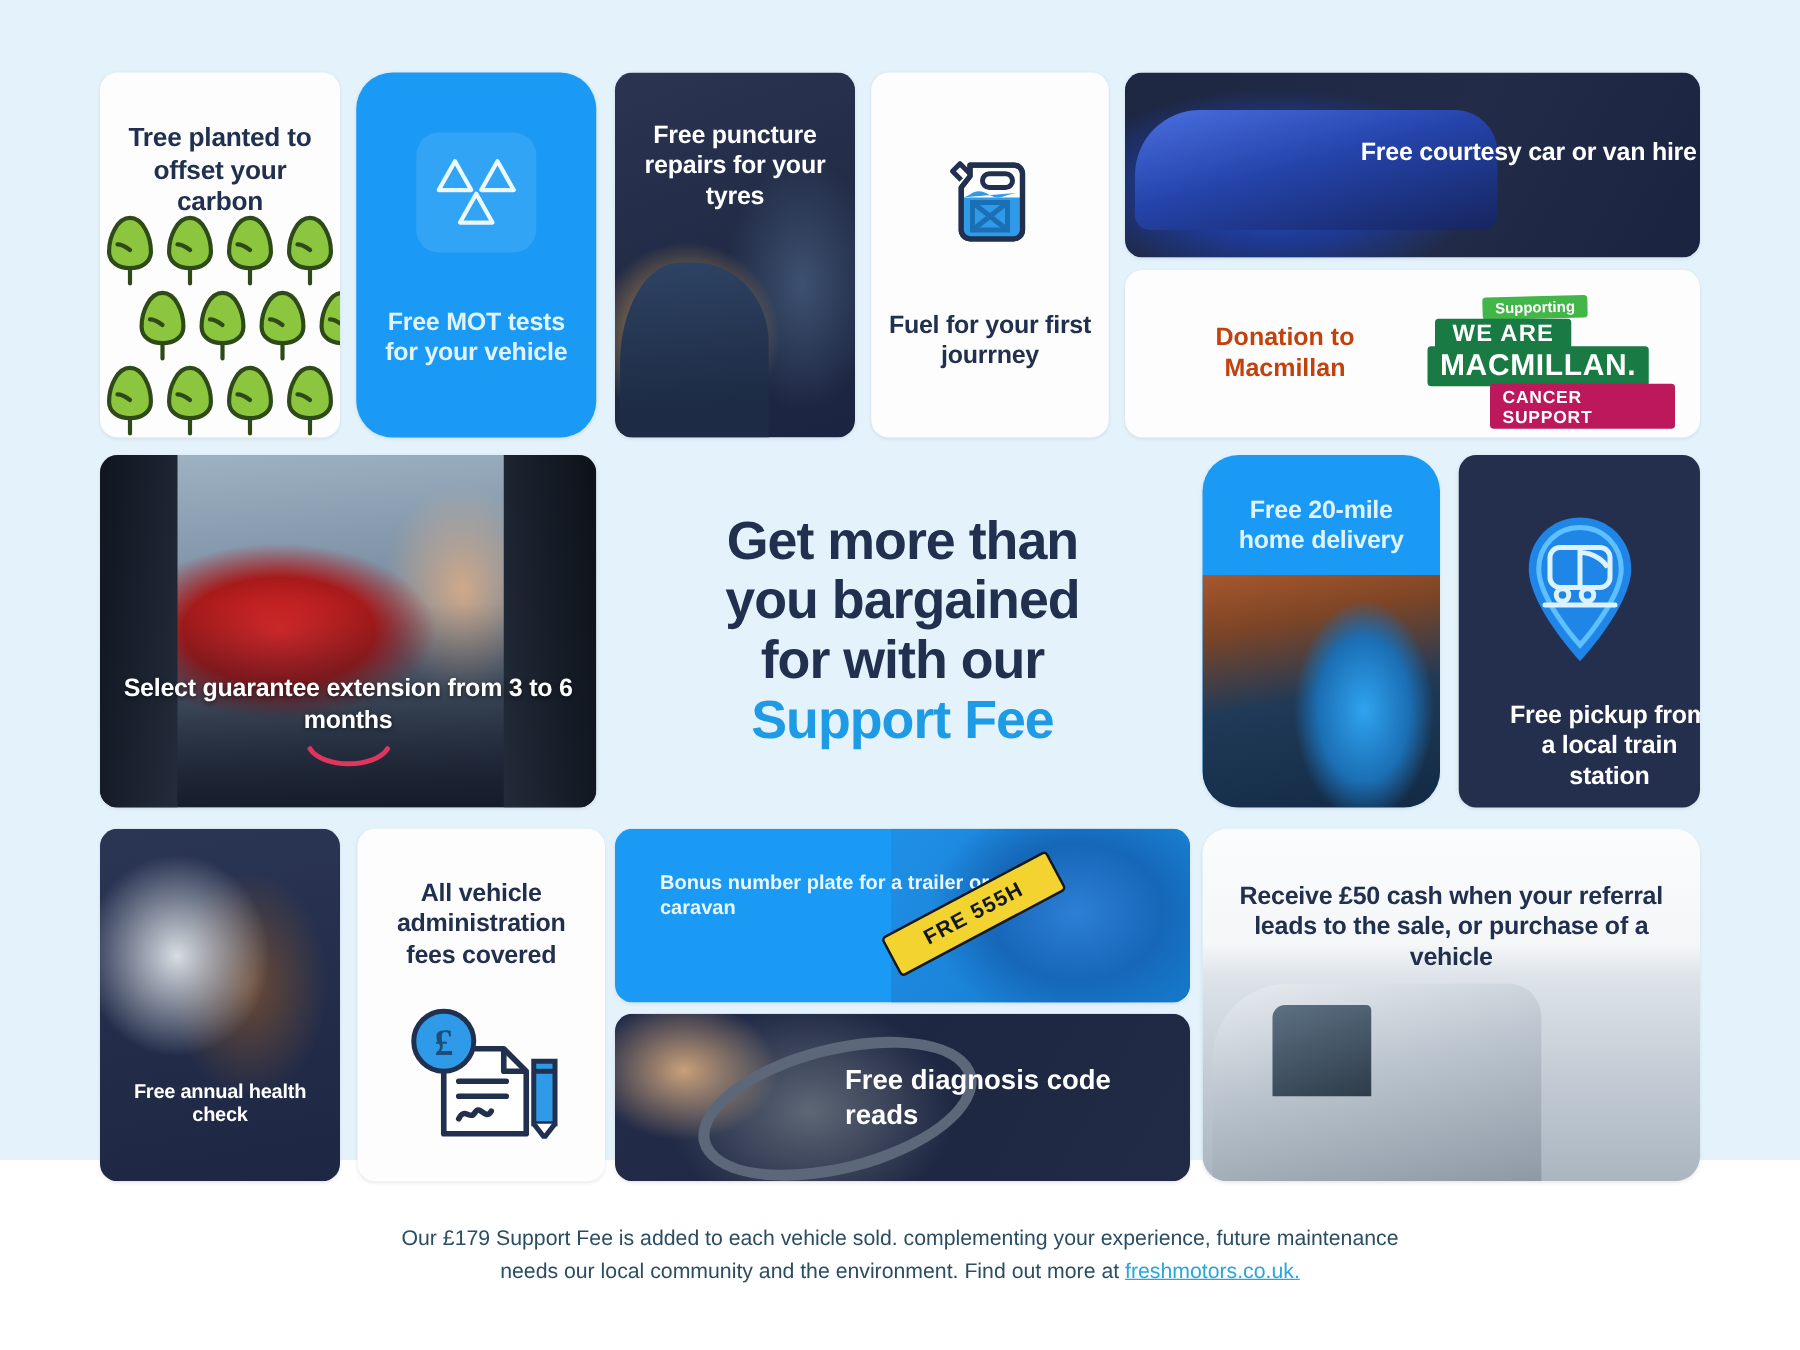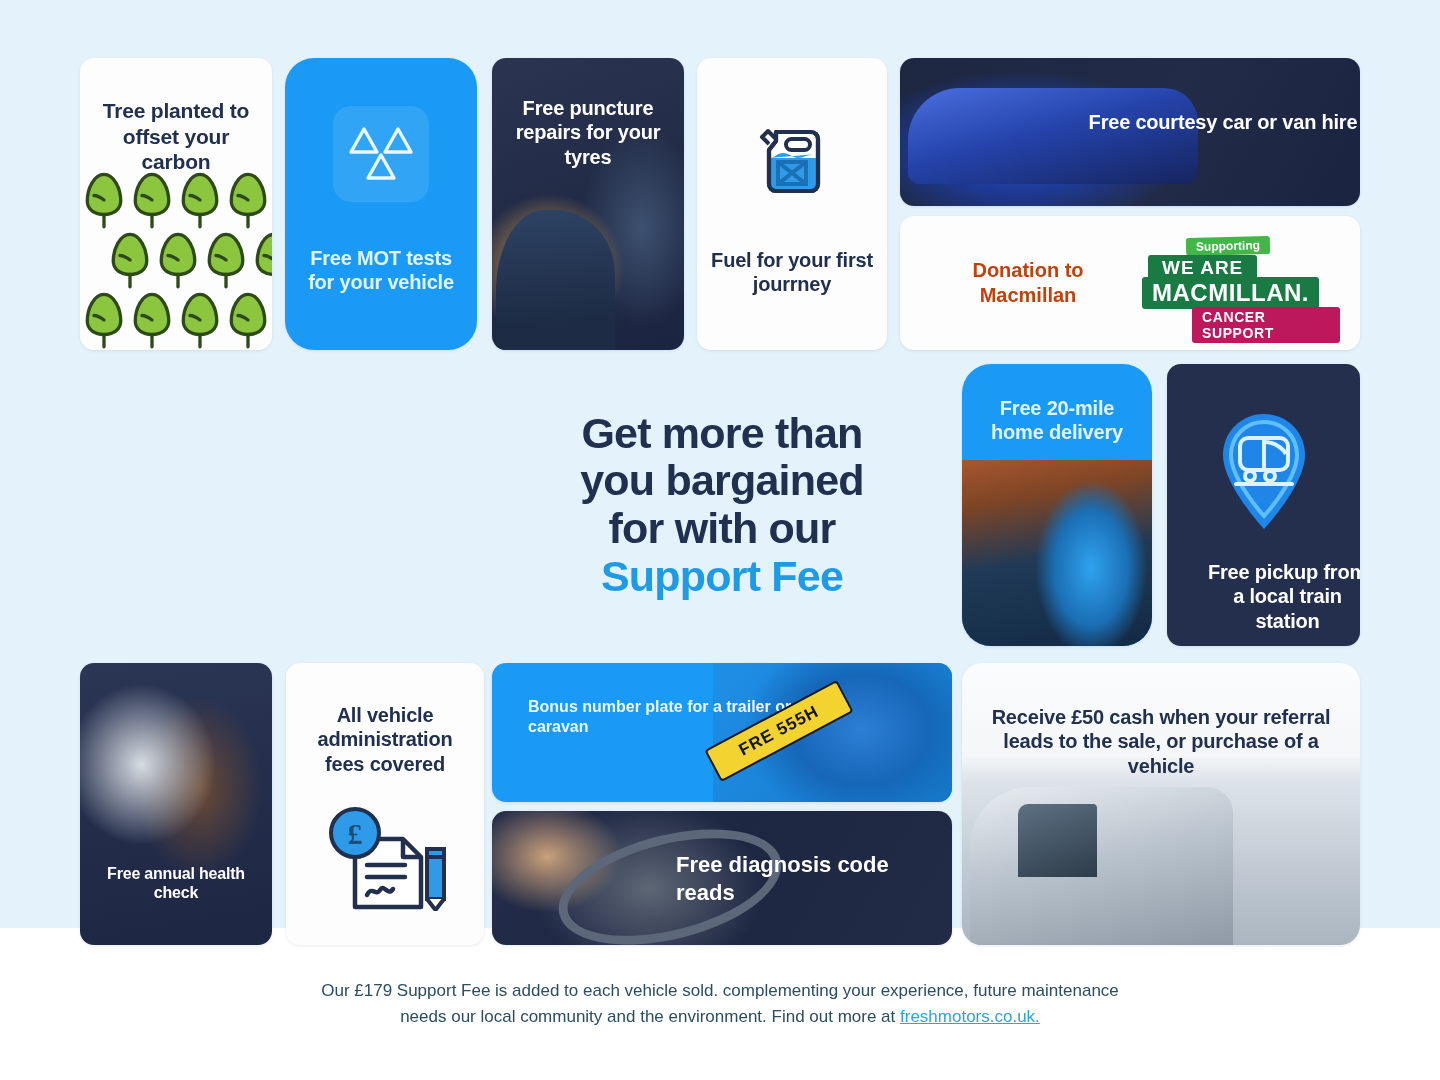--- a/index.html
+++ b/index.html
@@ -335,20 +335,27 @@
   <div class="card c-white" id="card-macmillan" style="left:900px; top:216px; width:460px; height:134px;">
     <div class="mm-label">Donation to Macmillan</div>
     <div id="mm-logo">
       <div style="position:absolute;left:46px;top:2px;background:#43b649;color:#fff;font-size:12px;font-weight:700;padding:2px 10px;border-radius:3px;transform:rotate(-1.5deg);">Supporting</div>
       <div style="position:absolute;left:8px;top:20px;background:#1a7a43;color:#fff;font-size:19px;font-weight:700;letter-spacing:1px;padding:2px 14px 1px;border-radius:3px;">WE ARE</div>
       <div style="position:absolute;left:2px;top:42px;background:#1a7a43;color:#fff;font-size:24px;font-weight:700;letter-spacing:0.5px;padding:2px 10px 2px;border-radius:3px;">MACMILLAN.</div>
       <div style="position:absolute;left:6px;top:72px;background:#be185d;color:#fff;font-size:14px;font-weight:700;letter-spacing:0.6px;padding:2px 10px;border-radius:3px;margin-left:46px;">CANCER SUPPORT</div>
     </div>
   </div>
 
+  <div class="card" id="card-guarantee" style="left:80px; top:364px; width:397px; height:282px;">
+    <div class="photo ph-guarantee"></div>
+    <div class="ctext t-white">Select guarantee extension from 3 to 6 months</div>
+    <svg id="guarantee-swoosh" width="70" height="22" viewBox="0 0 70 22">
+      <path d="M4 3 C14 19, 56 19, 66 3" fill="none" stroke="#e2355e" stroke-width="4" stroke-linecap="round"></path>
+    </svg>
+  </div>
 
   <div id="hero" style="left:492px; top:364px; width:460px; height:282px;">
     <h1>
       <span>Get more than</span><br>
       <span>you bargained</span><br>
       <span>for with our</span><br>
       <span class="accent">Support Fee</span>
     </h1>
   </div>
 

